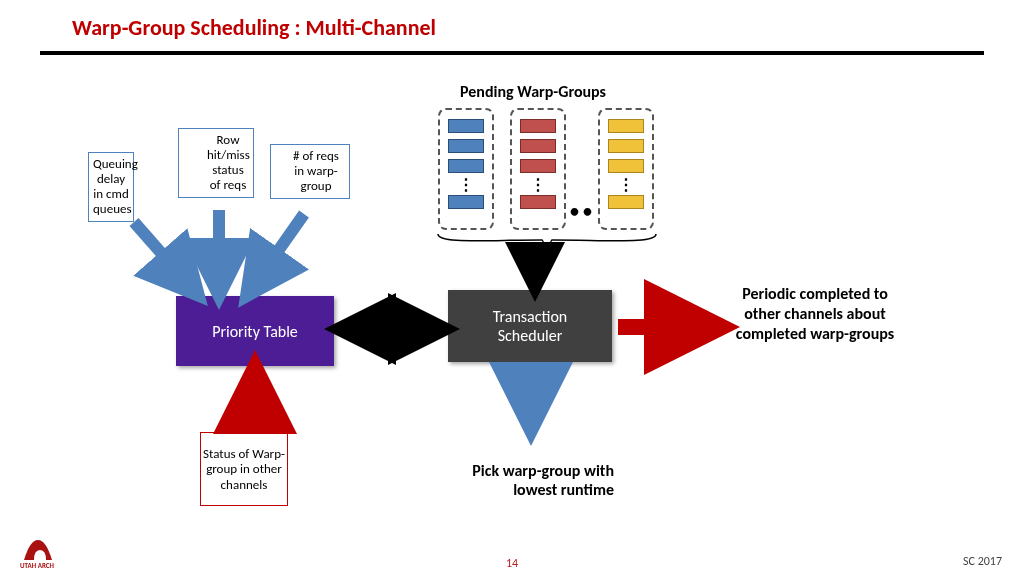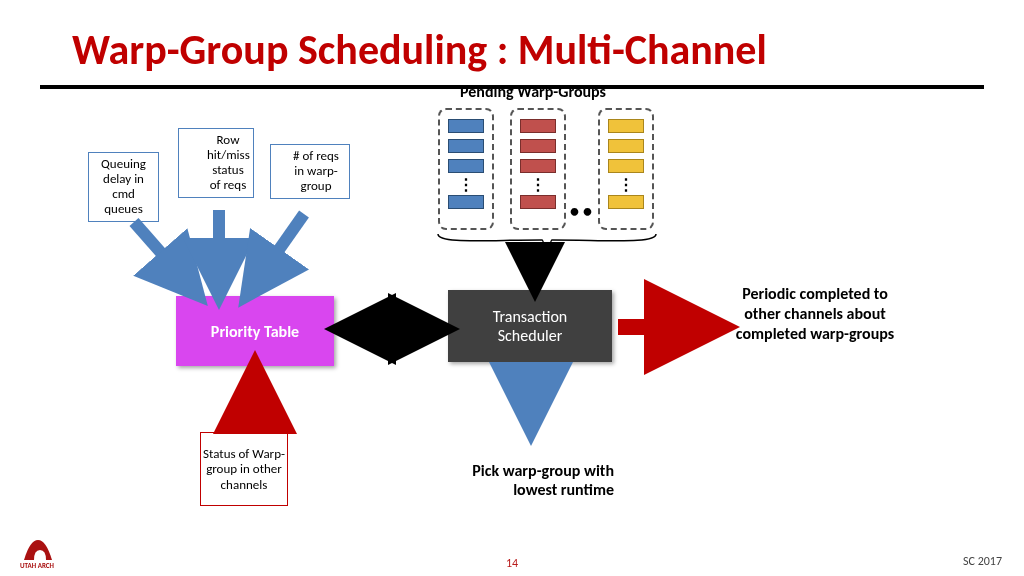--- a/index.html
+++ b/index.html
@@ -3,23 +3,23 @@
 <meta charset="utf-8">
 <style>
   * { box-sizing: border-box; margin: 0; padding: 0; }
   body {
     width: 1024px; height: 576px;
     font-family: "Calibri", "Segoe UI", Arial, sans-serif;
     background: #fff; position: relative; overflow: hidden;
   }
   .title {
     color: #c00000;
-    font-size: 42px;
+    font-size: 22px;
     font-weight: bold;
-    padding: 24px 0 10px 72px;
+    padding: 14px 0 10px 72px;
   }
   .hr {
     height: 4px; background: #000;
     margin: 0 40px 0 40px;
   }
   .pending-label {
     position: absolute;
     left: 423px; top: 82px;
     width: 220px; text-align: center;
     font-weight: bold; font-size: 16px;
@@ -50,29 +50,29 @@
     position: absolute; left: 436px; top: 232px;
     width: 222px; height: 22px;
   }
   .input-box {
     position: absolute;
     border: 1.5px solid #4f81bd;
     background: #fff;
     font-size: 13px; text-align: center;
     padding: 4px 4px; line-height: 1.15;
   }
-  .ib1 { left: 88px;  top: 152px; width: 71px; }
+  .ib1 { left: 88px;  top: 152px; width: 46px; }
   .ib2 { left: 178px; top: 128px; width: 76px; padding-left: 28px; }
   .ib3 { left: 270px; top: 144px; width: 80px; padding-left: 16px; }
   .priority {
     position: absolute; left: 176px; top: 296px;
     width: 158px; height: 70px;
-    background: #d946ef; color: #fff;
+    background: #4c1d95; color: #fff;
     display: flex; align-items: center; justify-content: center;
-    font-size: 16px; box-shadow: 2px 2px 4px rgba(0,0,0,0.35); font-weight: bold;
+    font-size: 16px; box-shadow: 2px 2px 4px rgba(0,0,0,0.35);
   }
   .txsched {
     position: absolute; left: 448px; top: 290px;
     width: 164px; height: 72px;
     background: #404040; color: #fff;
     display: flex; align-items: center; justify-content: center;
     text-align: center; font-size: 16px; line-height: 1.2;
     box-shadow: 2px 2px 4px rgba(0,0,0,0.35);
   }
   .status-box {

